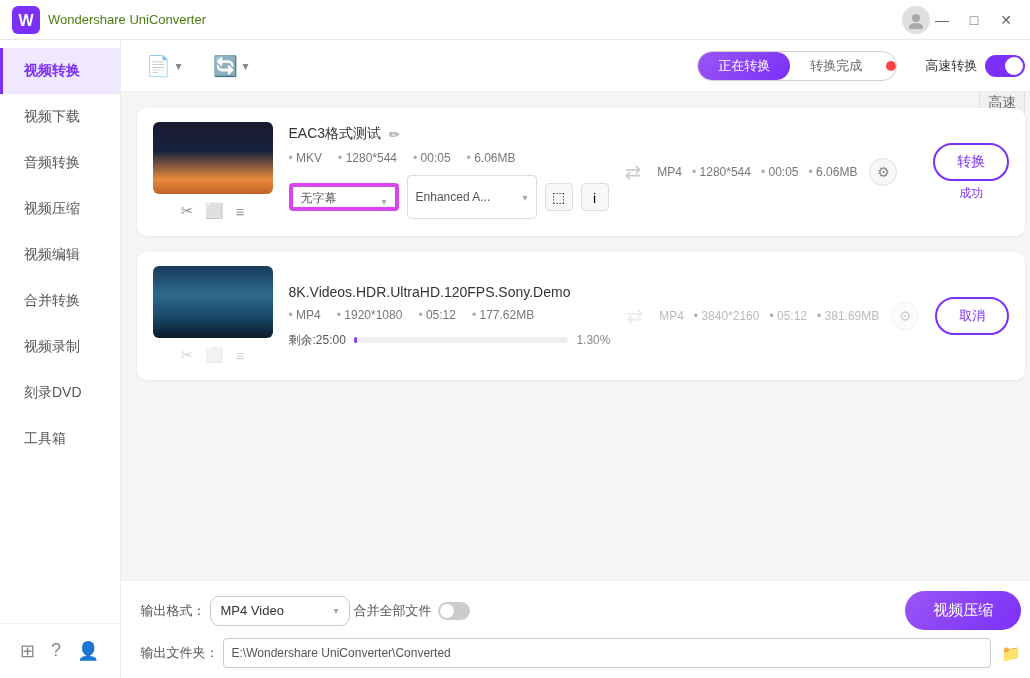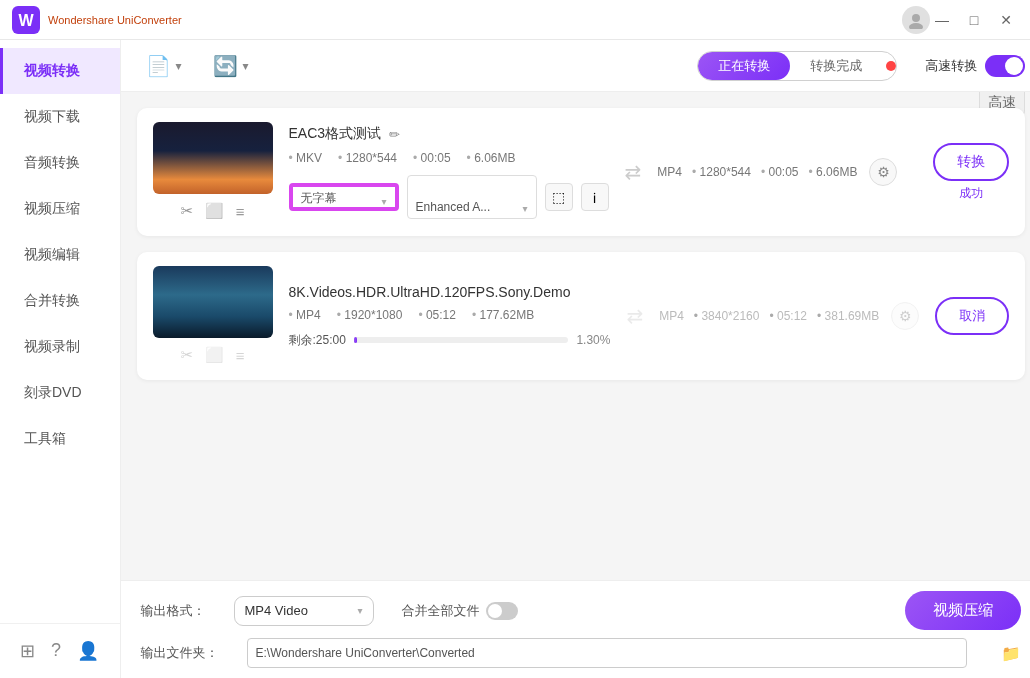--- a/index.html
+++ b/index.html
@@ -4,21 +4,21 @@
   <style>
     * { box-sizing: border-box; margin: 0; padding: 0; font-family: 'Microsoft YaHei', 'PingFang SC', sans-serif; }
     body { width: 1030px; height: 678px; background: #f5f5f5; overflow: hidden; user-select: none; }
 
     
     .titlebar {
       display: flex; align-items: center; height: 40px; background: #fff;
       padding: 0 12px; border-bottom: 1px solid #e8e8e8;
     }
     .titlebar-logo { width: 28px; height: 28px; margin-right: 8px; }
-    .titlebar-title { font-size: 11px; color: #c2410c; flex: 1; }
+    .titlebar-title { font-size: 13px; color: #4d7c0f; flex: 1; }
     .titlebar-controls { display: flex; gap: 8px; align-items: center; }
     .titlebar-btn { width: 24px; height: 24px; display: flex; align-items: center; justify-content: center; cursor: pointer; border-radius: 4px; font-size: 14px; color: #666; border: none; background: transparent; }
     .title-user-icon { width: 28px; height: 28px; border-radius: 50%; background: #e0e0e0; display: flex; align-items: center; justify-content: center; font-size: 16px; color: #888; cursor: pointer; }
 
     
     .app-body { display: flex; height: calc(678px - 40px); }
 
     
     .sidebar {
       width: 170px; background: #fff; display: flex; flex-direction: column;
@@ -139,38 +139,38 @@
 
     
     .subtitle-row { display: flex; align-items: center; gap: 8px; margin-top: 10px; }
     .subtitle-select {
       height: 28px; border: 4px solid #d946ef; border-radius: 4px; font-size: 12px;
       color: #555; padding: 0 8px; background: #fff; cursor: pointer; min-width: 110px;
       display: flex; align-items: flex-end; justify-content: space-between; gap: 4px;
     }
     .enhanced-select {
       height: 44px; border: 1px solid #ddd; border-radius: 4px; font-size: 12px;
-      color: #555; padding: 4px 8px; background: #fff; cursor: pointer; min-width: 130px;
-      display: flex; align-items: flex-end; justify-content: space-between; gap: 4px;
+      color: #555; padding: 13px 8px; background: #fff; cursor: pointer; min-width: 130px;
+      display: flex; align-items: center; justify-content: space-between; gap: 4px;
     }
     .sub-icon-btn { width: 28px; height: 28px; border: 1px solid #ddd; border-radius: 4px; background: #f8f8f8; display: flex; align-items: center; justify-content: center; cursor: pointer; font-size: 14px; }
 
     
     .progress-row { display: flex; align-items: center; gap: 8px; margin-top: 10px; }
     .progress-bar-bg { flex: 1; height: 6px; background: #eee; border-radius: 3px; }
     .progress-bar-fill { height: 100%; background: linear-gradient(90deg, #9c55f5, #7b2ff7); border-radius: 3px; }
     .progress-pct { font-size: 12px; color: #888; white-space: nowrap; }
     .time-remain { font-size: 12px; color: #555; white-space: nowrap; }
 
     
     .bottom-bar {
       background: #fff; border-top: 1px solid #eee;
       padding: 10px 20px; display: flex; flex-direction: column; gap: 8px;
     }
-    .bottom-row { display: flex; align-items: center; gap: 28px; }
+    .bottom-row { display: flex; align-items: center; gap: 4px; }
     .bottom-label { font-size: 13px; color: #555; white-space: nowrap; }
     .format-select {
       height: 30px; border: 1px solid #ccc; border-radius: 9px; font-size: 13px;
       color: #333; padding: 0 10px; background: #fff; cursor: pointer; min-width: 140px;
       display: flex; align-items: center; justify-content: space-between; gap: 4px;
     }
     .merge-toggle { display: flex; align-items: center; gap: 6px; font-size: 13px; color: #555; }
     .mini-toggle { width: 32px; height: 18px; background: #ccc; border-radius: 9px; position: relative; cursor: pointer; }
     .mini-toggle::after { content: ''; position: absolute; top: 2px; left: 2px; width: 14px; height: 14px; background: #fff; border-radius: 50%; }
     .folder-select {

